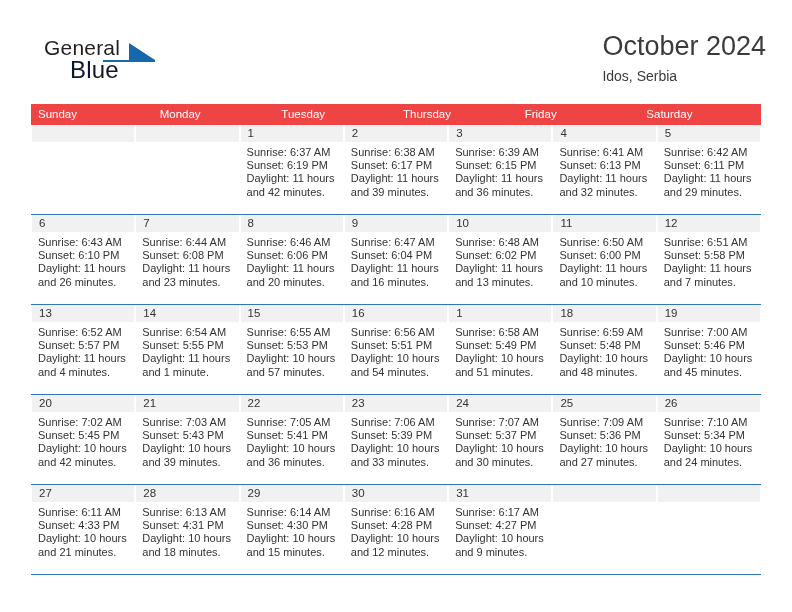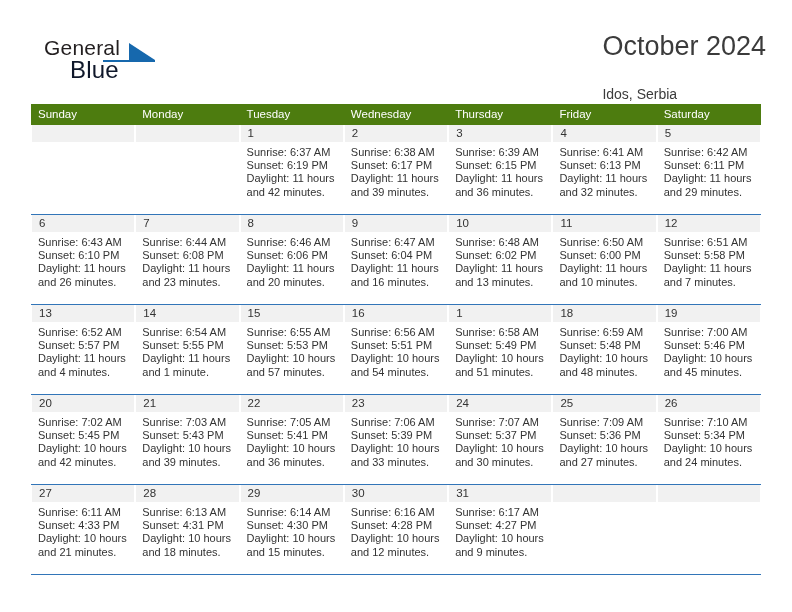--- a/index.html
+++ b/index.html
@@ -78,35 +78,35 @@
     font-size: 27px;
     color: #3b3b3b;
     font-weight: normal;
     line-height: 32px;
     white-space: nowrap;
   }
   .cal-subtitle {
     font-size: 14px;
     color: #3b3b3b;
     line-height: 20px;
-    margin-top: 22px;
+    margin-top: 4px;
     white-space: nowrap;
   }
 
   
   .calendar {
     position: absolute;
     left: 31px;
     top: 104px;
     width: 730px;
   }
   .weekday-row {
     display: flex;
     width: 730px;
-    background: #4d7c0f;
+    background: #ef4444;
     height: 21px;
   }
   .weekday {
     flex: 1 1 0;
     color: #ffffff;
     font-size: 11.5px;
     line-height: 21px;
     padding-left: 7px;
     box-sizing: border-box;
     white-space: nowrap;
@@ -178,21 +178,20 @@
     </div>
 
   </div>
 
   <div class="calendar">
 
     <div class="weekday-row">
       <div class="weekday">Sunday</div>
       <div class="weekday">Monday</div>
       <div class="weekday">Tuesday</div>
-      <div class="weekday">Wednesday</div>
       <div class="weekday">Thursday</div>
       <div class="weekday">Friday</div>
       <div class="weekday">Saturday</div>
     </div>
 
     <div class="week-row first">
       <div class="day-cell empty">
         <div class="day-number-band">
             <span class="day-number"></span>
           </div>

